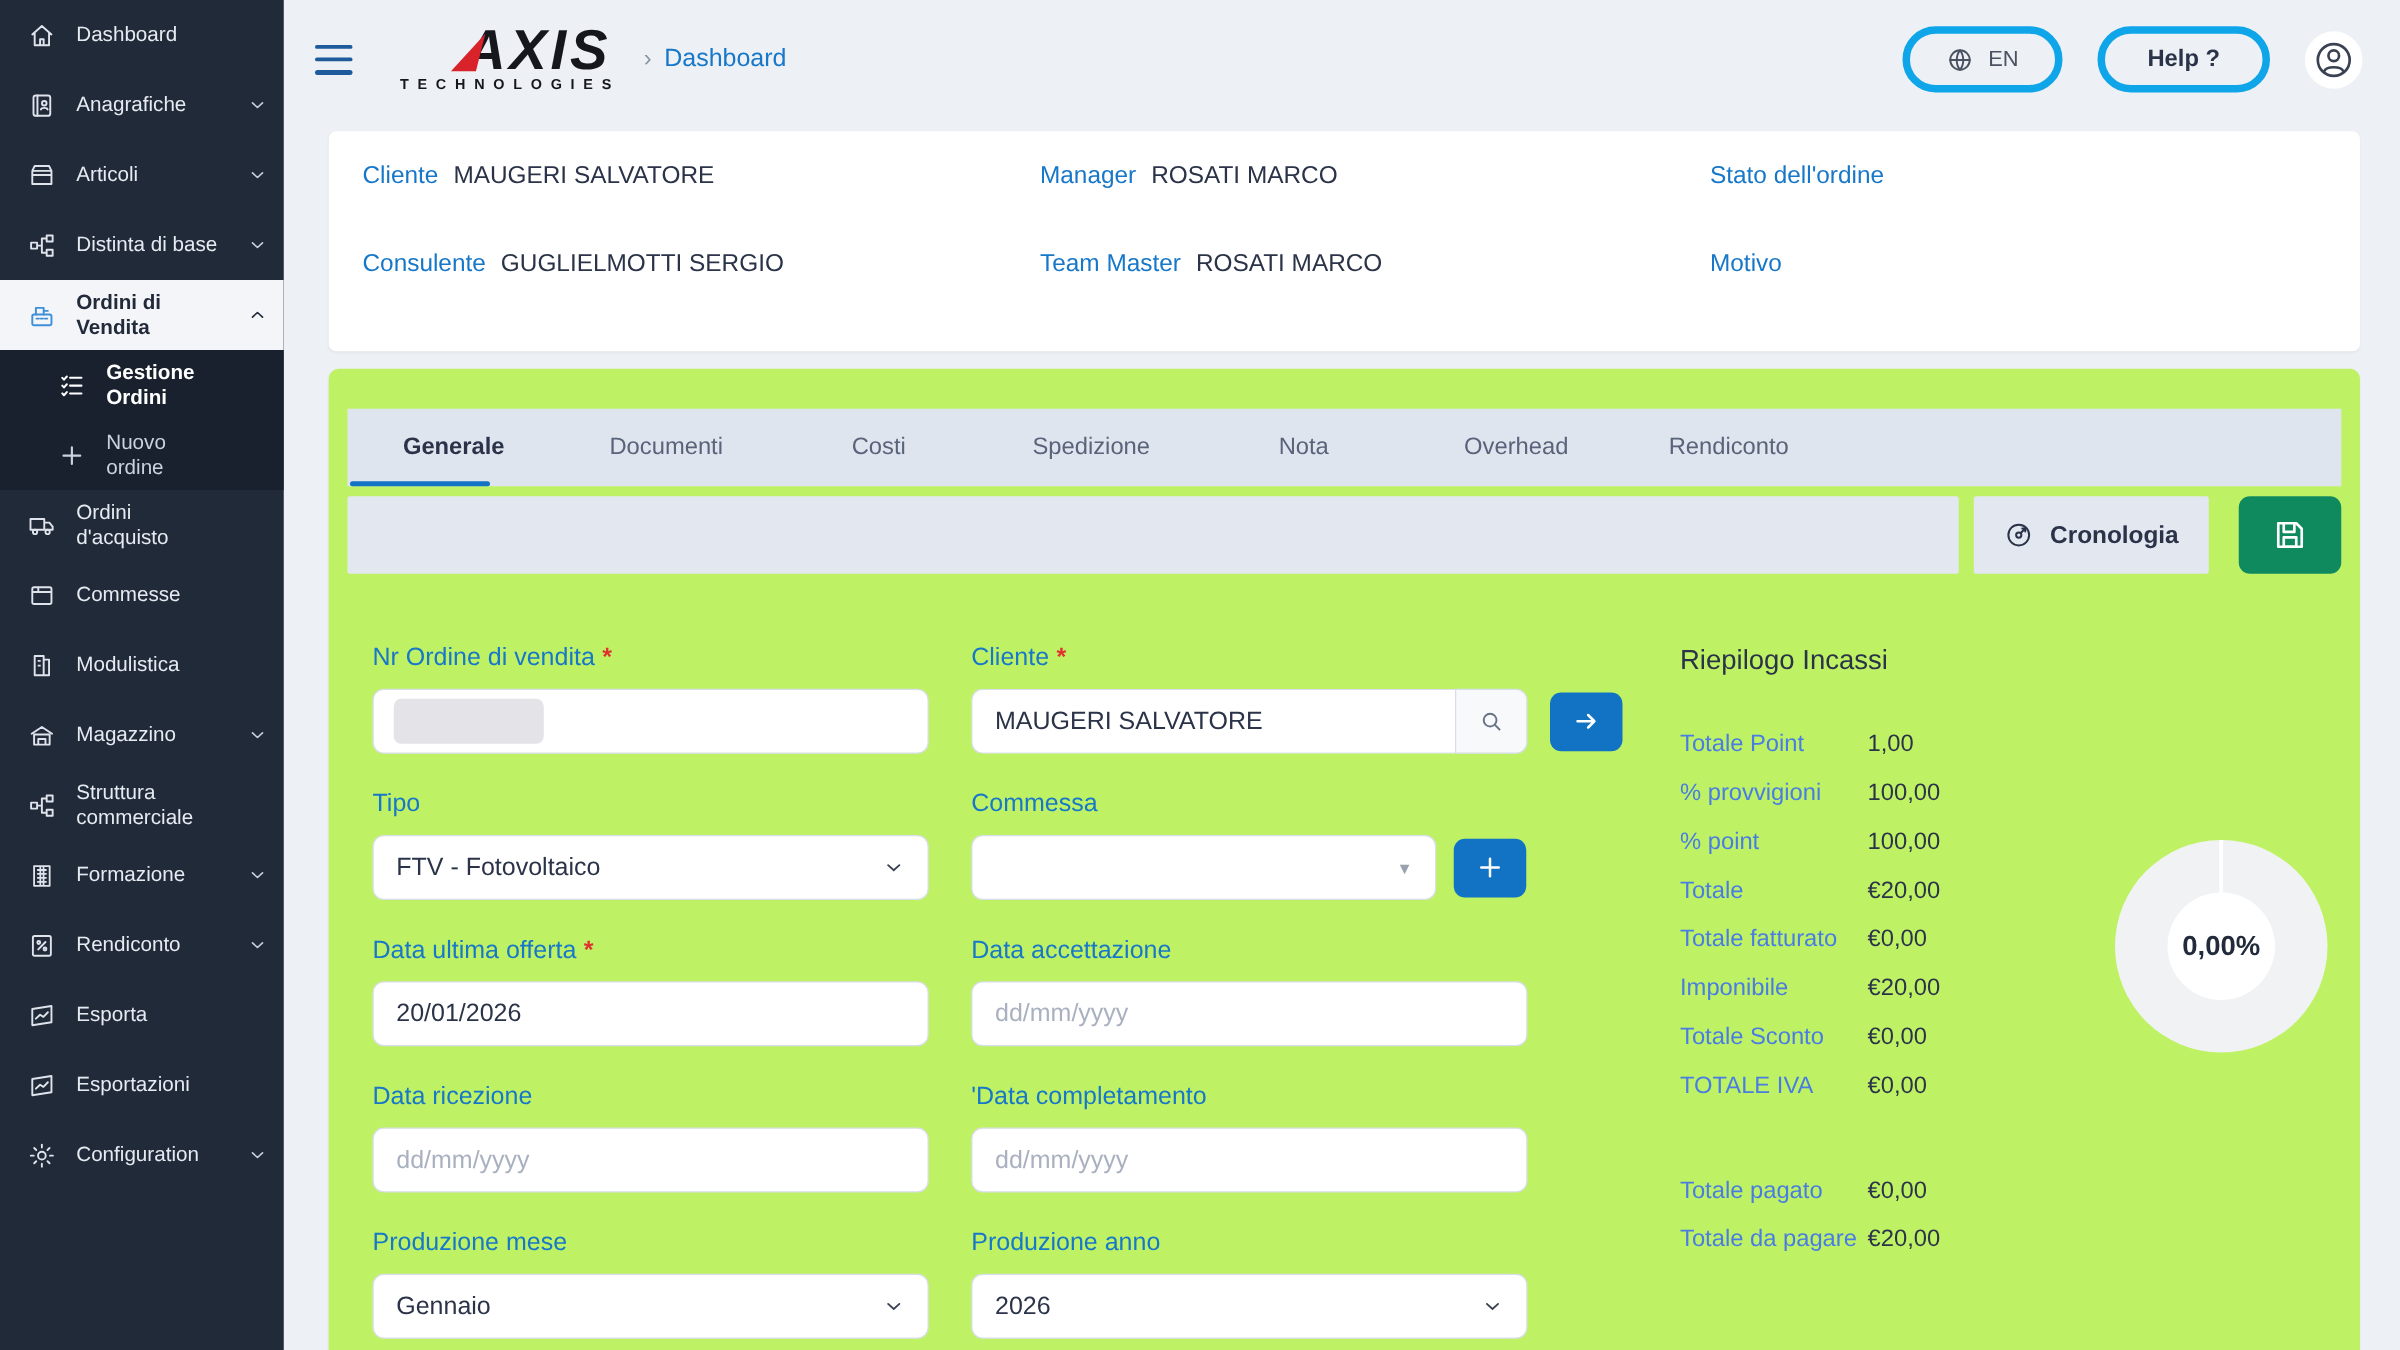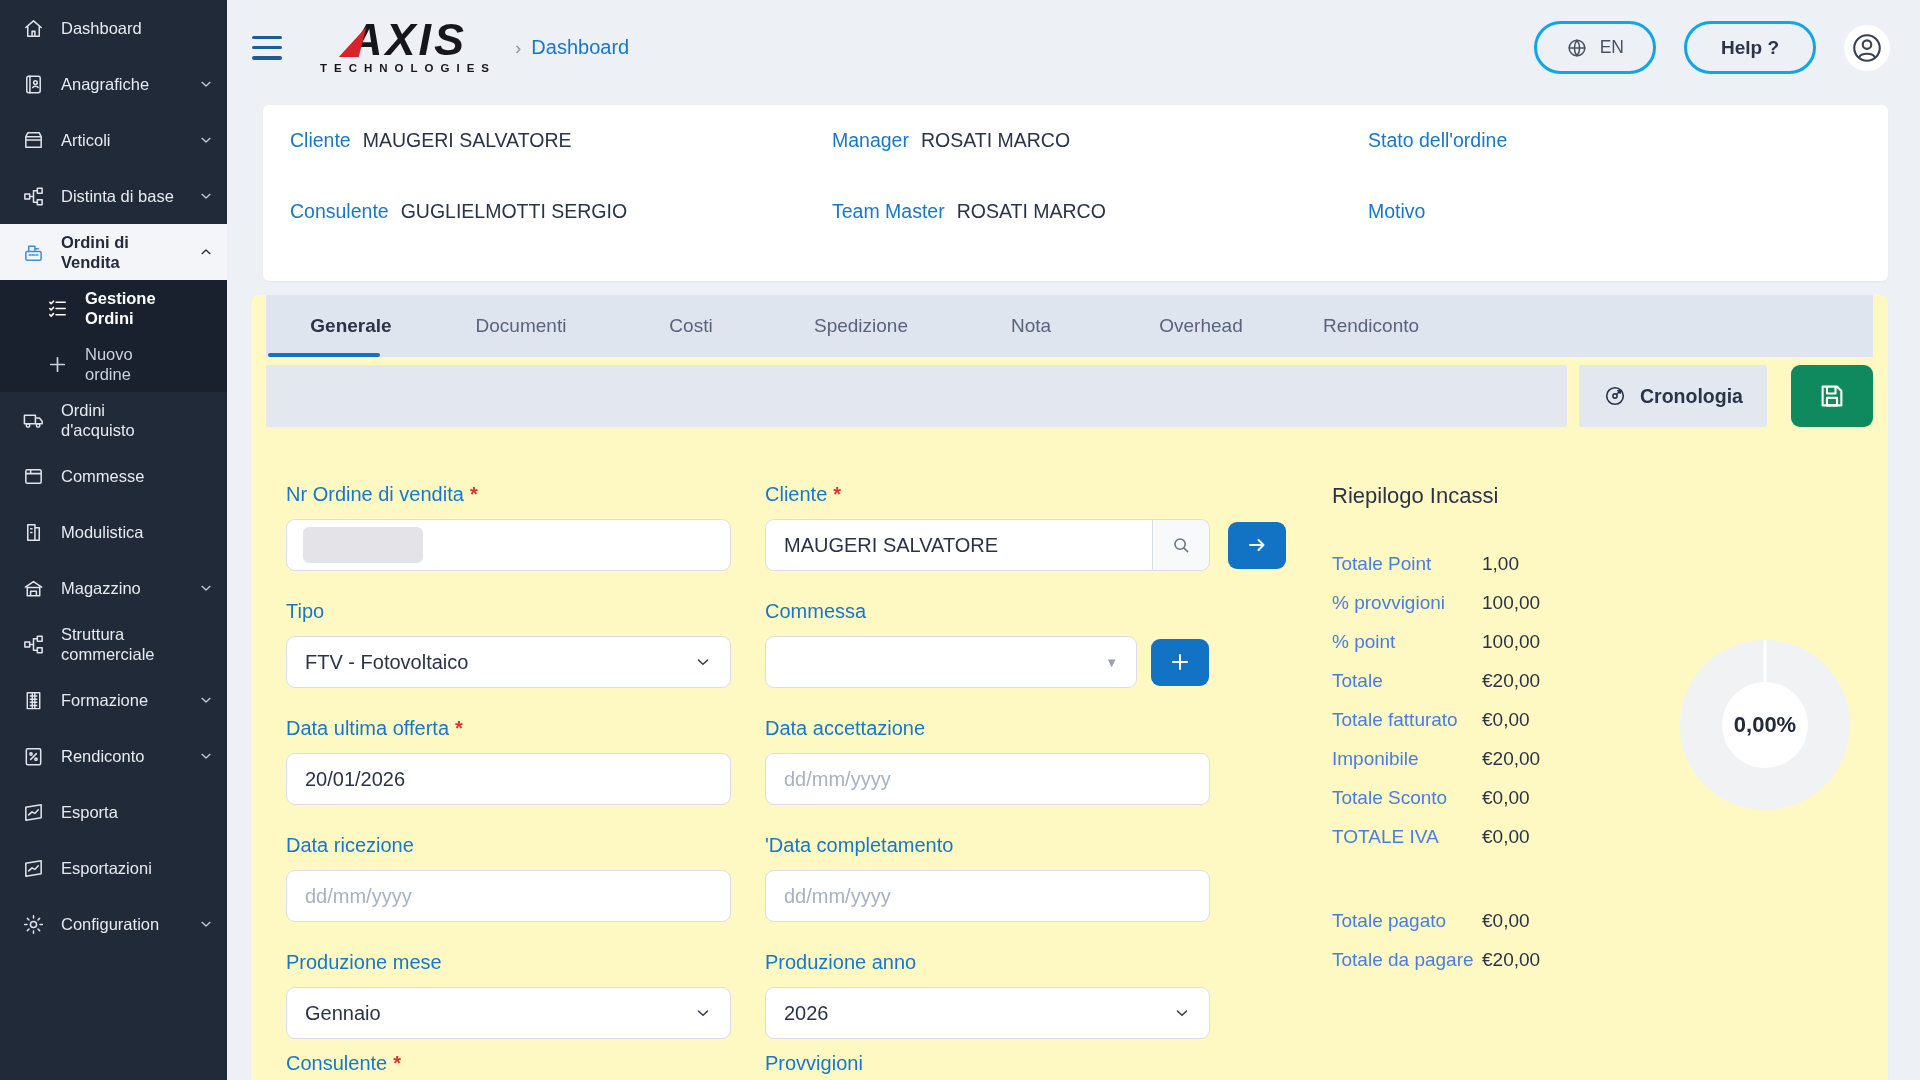--- a/index.html
+++ b/index.html
@@ -25,43 +25,43 @@
   .side-item.sub .icon { color:#CBD2DF; }
   .side-item.sub.bold { color:#FFFFFF; font-weight:700; }
   .side-item.sub.bold .icon { color:#FFFFFF; }
 
   
   .main { flex:1; display:flex; flex-direction:column; height:1080px; }
 
   .header { height:95px; display:flex; align-items:center; padding:0 30px 0 25px; }
   .hamburger { width:30px; height:24px; display:flex; flex-direction:column; justify-content:space-between; cursor:pointer; }
   .hamburger span { display:block; height:3.2px; border-radius:2px; background:#1D5B9B; }
-  .logo { margin-left:38px; display:flex; flex-direction:column; align-items:center; user-select:none; }
+  .logo { margin-left:38px; display:flex; flex-direction:column; align-items:flex-end; user-select:none; }
   .logo-axis { display:flex; align-items:flex-end; font-size:45px; font-weight:900; font-style:italic; color:#15171C; letter-spacing:3px; line-height:0.85; }
   .logo-tri { width:0; height:0; border-style:solid; border-width:0 0 30px 20px; border-color:transparent transparent #D8232A transparent; margin-right:-12px; transform:skewX(-14deg) translateY(-2px); }
   .logo-tech { font-size:11.5px; font-weight:700; letter-spacing:7px; color:#15171C; margin-top:3px; margin-right:-7px; }
   .crumb { margin-left:26px; display:flex; align-items:center; gap:10px; font-size:20px; cursor:pointer; }
   .crumb .gt { color:#8B94A6; font-size:19px; }
   .crumb .lnk { color:#1777C8; }
   .header-right { margin-left:auto; display:flex; align-items:center; gap:28px; }
-  .pill { height:53px; border:3px solid #0ea5e9; border-radius:27px; display:flex; align-items:center; padding:0 29px; gap:12px; background:transparent; font-size:17.5px; color:#4A5262; cursor:pointer; }
+  .pill { height:53px; border:6px solid #0ea5e9; border-radius:27px; display:flex; align-items:center; padding:0 29px; gap:12px; background:transparent; font-size:17.5px; color:#4A5262; cursor:pointer; }
   .pill .icon svg { width:22px; height:22px; display:block; }
   .pill.help { font-weight:700; color:#2B3348; font-size:19px; padding:0 34px; }
   .avatar { width:46px; height:46px; border-radius:50%; background:#FFFFFF; display:flex; align-items:center; justify-content:center; color:#3A4252; cursor:pointer; }
   .avatar svg { width:34px; height:34px; }
 
   
   .info-card { margin:10px 32px 0 36px; background:#FFFFFF; border-radius:6px; height:176px; box-shadow:0 1px 2px rgba(30,40,60,0.05); }
   .info-grid { display:grid; grid-template-columns:542px 536px 1fr; row-gap:48px; padding:24px 10px 0 27px; font-size:19.5px; }
   .info-cell { color:#2B3348; white-space:nowrap; }
   .info-cell .lbl { color:#1777C8; }
   .info-cell .colon { margin:0 6px 0 6px; color:#2B3348; }
 
   
-  .content-card { margin:14px 32px 0 24px; background:#fef9c3; border-radius:8px 8px 0 0; flex:1; padding:0 15px 0 15px; overflow:hidden; box-shadow:0 1px 2px rgba(30,40,60,0.05); }
+  .content-card { margin:14px 32px 0 36px; background:#bef264; border-radius:8px 8px 0 0; flex:1; padding:32px 15px 0 15px; overflow:hidden; box-shadow:0 1px 2px rgba(30,40,60,0.05); }
   .tabbar { background:#DFE5EE; height:62px; display:flex; }
   .tab { width:170px; display:flex; align-items:center; justify-content:center; font-size:19px; color:#59637A; position:relative; cursor:pointer; }
   .tab.active { color:#2B3348; font-weight:700; }
   .tab.active::after { content:""; position:absolute; left:2px; bottom:0; width:112px; height:4px; background:#1272C3; border-radius:2px; }
 
   .toolbar { margin-top:8px; display:flex; align-items:stretch; height:62px;justify-content:flex-end; }
   .tool-strip { flex:1; background:#E2E7F0; border-radius:2px; }
   .tool-crono { width:188px; margin-left:12px; background:#E2E7F0; display:flex; align-items:center; justify-content:center; gap:13px; font-size:19.5px; font-weight:700; color:#2B3348; cursor:pointer; border-radius:2px; }
   .tool-crono .icon { color:#2B3348; display:flex; }
   .tool-crono .icon svg { width:24px; height:24px; }

